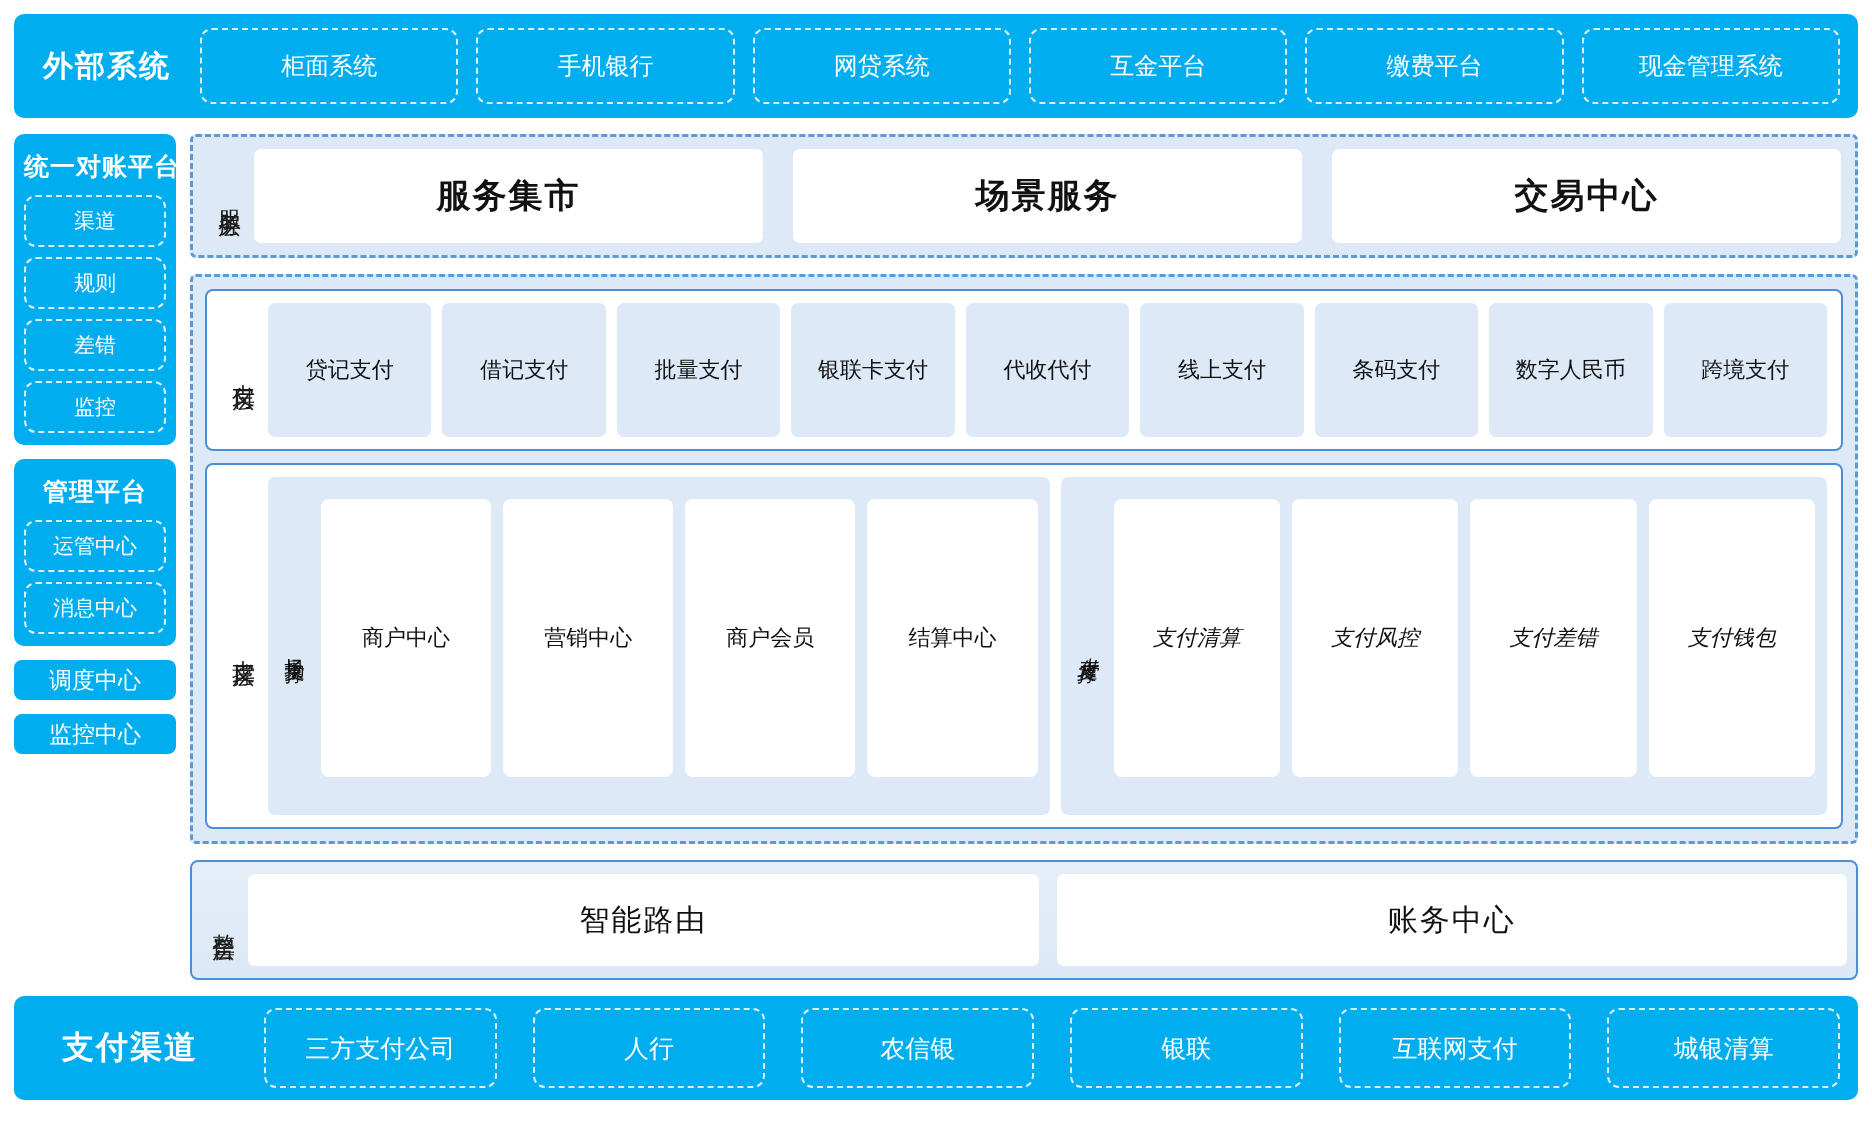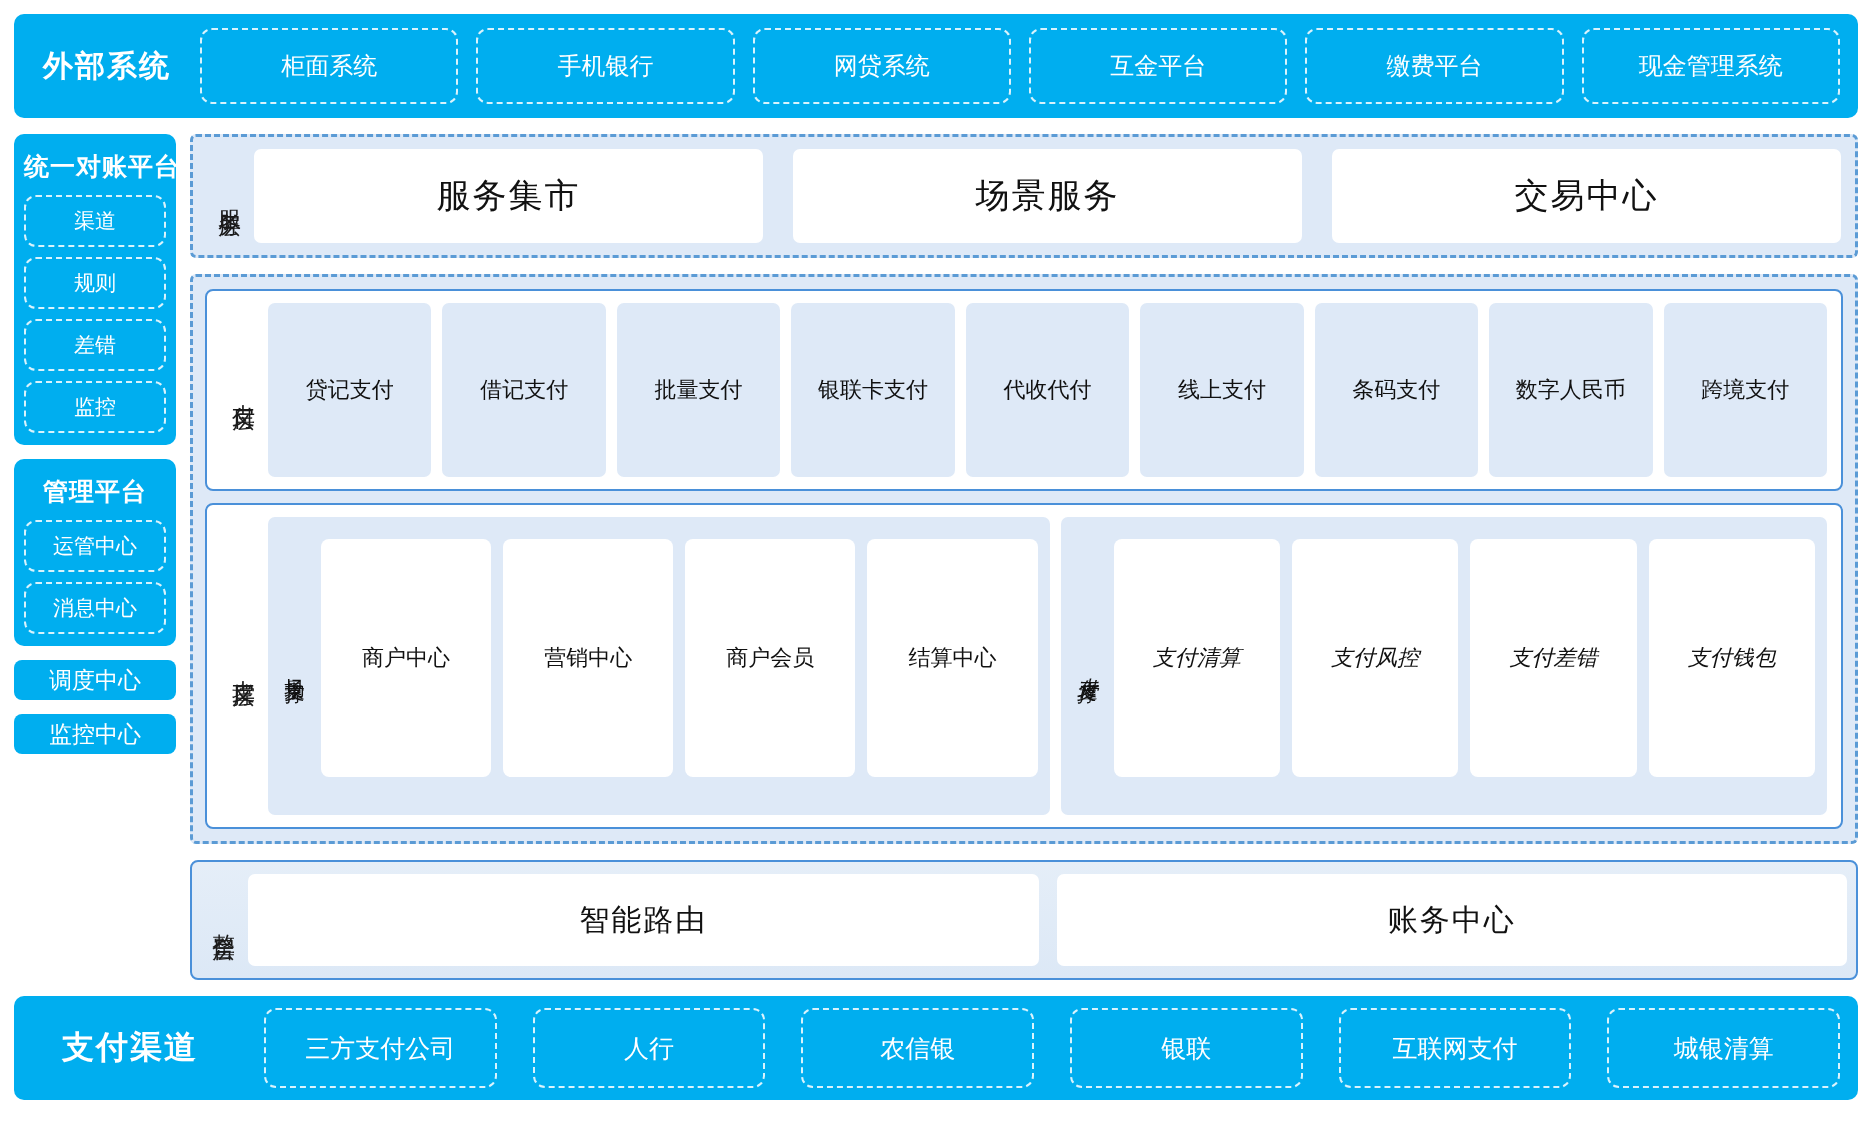--- a/index.html
+++ b/index.html
@@ -137,20 +137,21 @@
     padding: 0 8px;
   }
 
   
   .service-section { height: 124px; }
   .service-cards {
     flex: 1;
     display: flex;
     gap: 30px;
     min-width: 0;
+    font-weight: bold;
   }
   .service-card {
     flex: 1;
     background: #ffffff;
     border-radius: 7px;
     display: flex;
     align-items: center;
     justify-content: center;
     font-size: 34px;
     color: #111;
@@ -167,21 +168,21 @@
     padding: 12px 12px;
   }
   .inner-box {
     background: #ffffff;
     border: 2px solid #4A90D9;
     border-radius: 8px;
     display: flex;
     align-items: stretch;
     padding: 12px 14px;
   }
-  .payment-box { height: 202px; }
+  .payment-box { height: 162px; }
   .support-box { flex: 1; min-height: 0; }
 
   .pay-cards {
     flex: 1;
     display: flex;
     gap: 11px;
     min-width: 0;
   }
   .pay-card {
     flex: 1;

